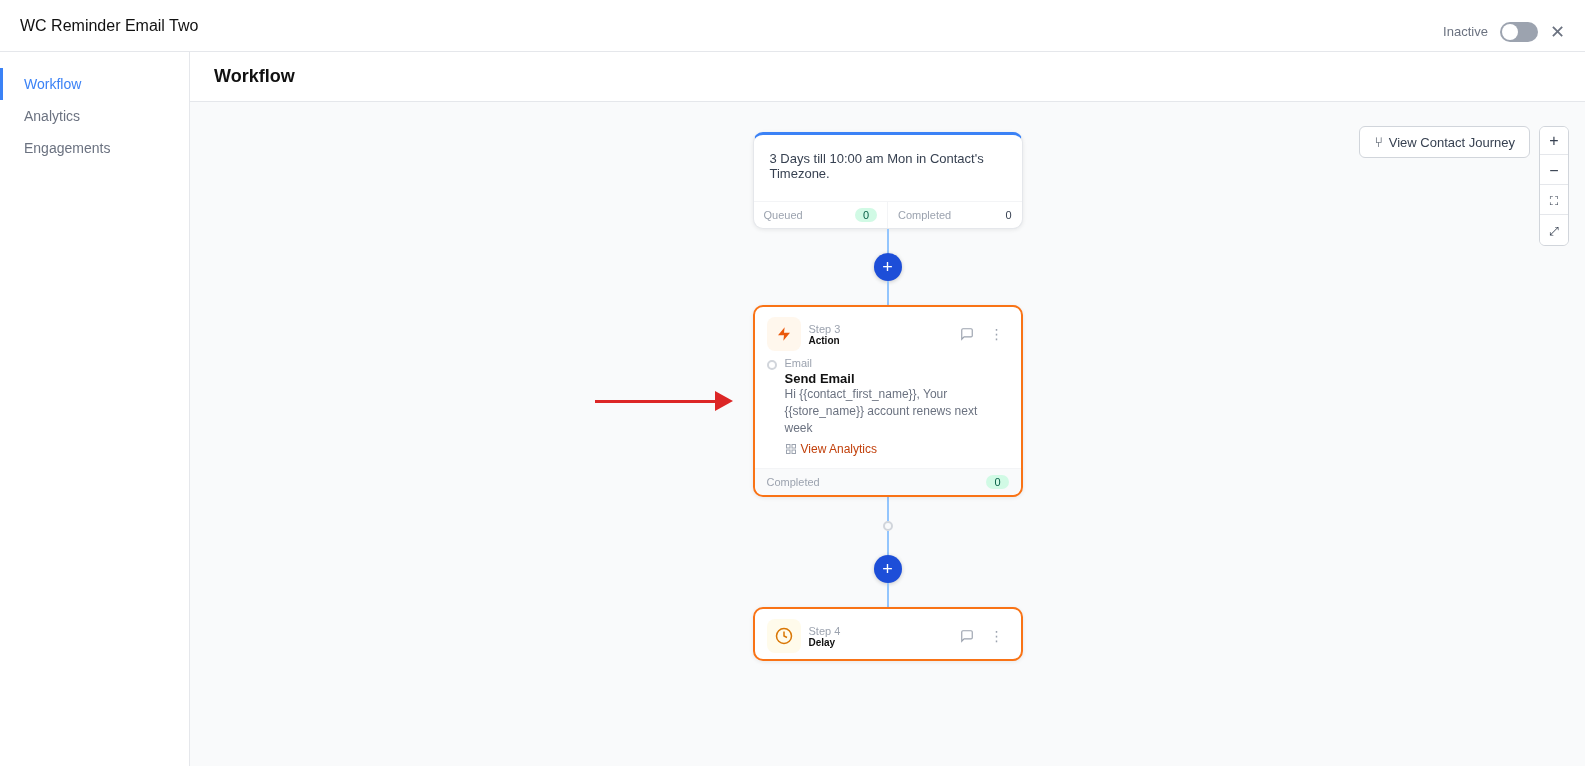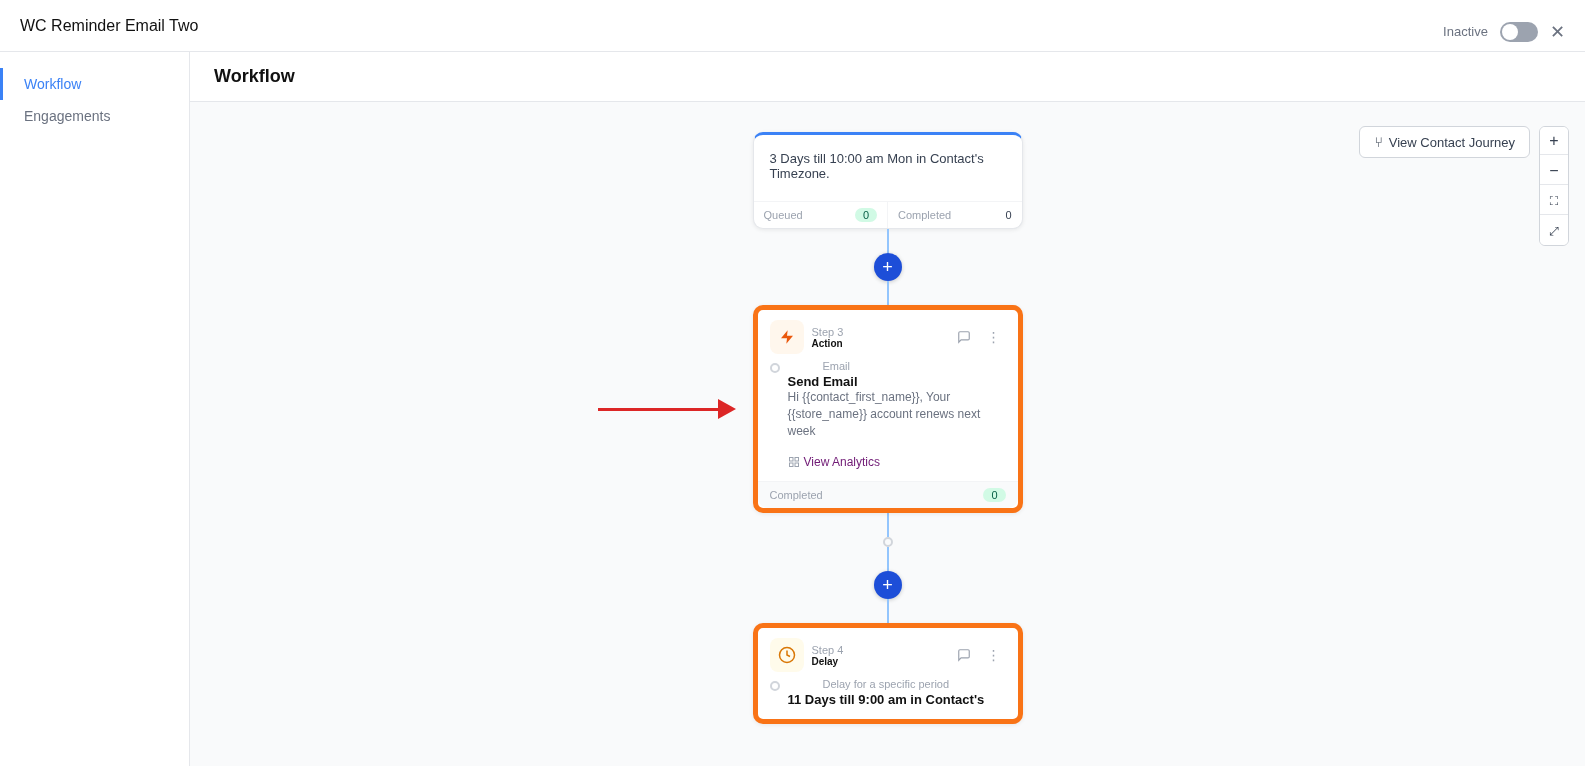--- a/index.html
+++ b/index.html
@@ -71,21 +71,21 @@
 
     
     .workflow-area {
       position: absolute; top: 0; left: 0; right: 0; bottom: 0;
       display: flex; flex-direction: column; align-items: center;
       padding-top: 20px;
     }
 
     
     .node-card {
-      width: 270px; background: #fff; border: 5px solid #f97316; border-radius: 10px;
+      width: 270px; background: #fff; border: 2px solid #f97316; border-radius: 10px;
       box-shadow: 0 1px 4px rgba(0,0,0,0.08); position: relative;
     }
     .node-card-header {
       display: flex; align-items: center; justify-content: space-between;
       padding: 10px 12px 6px 12px;
     }
     .node-card-title-group { display: flex; align-items: center; gap: 8px; }
     .node-icon {
       width: 34px; height: 34px; border-radius: 8px;
       display: flex; align-items: center; justify-content: center; font-size: 16px; flex-shrink: 0;
@@ -98,26 +98,26 @@
     .node-action-btn {
       background: none; border: none; cursor: pointer; color: #9ca3af; font-size: 14px;
       width: 24px; height: 24px; display: flex; align-items: center; justify-content: center;
     }
     .node-body { padding: 0 12px 8px 12px; }
     .node-row { display: flex; align-items: flex-start; gap: 8px; margin-bottom: 4px; }
     .node-dot {
       width: 10px; height: 10px; border-radius: 50%; border: 2px solid #d1d5db;
       flex-shrink: 0; margin-top: 3px;
     }
-    .node-type { font-size: 11px; color: #9ca3af; margin-bottom: 2px; margin-left: 35px; }
+    .node-type { font-size: 11px; color: #9ca3af; margin-bottom: 2px; }
     .node-action-title { font-size: 13px; font-weight: 600; color: #111; }
     .node-action-text { font-size: 12px; color: #6b7280; line-height: 1.4; }
     .node-analytics-link {
-      display: flex; align-items: center; gap: 4px; font-size: 12px; color: #701a75;
-      margin-top: 16px; cursor: pointer;
+      display: flex; align-items: center; gap: 4px; font-size: 12px; color: #c2410c;
+      margin-top: 6px; cursor: pointer;
     }
     .node-footer {
       display: flex; align-items: center; justify-content: space-between;
       padding: 6px 12px; border-top: 1px solid #f3f4f6;
       background: #f9fafb; border-radius: 0 0 10px 10px;
     }
     .node-status-label { font-size: 11px; color: #9ca3af; }
     .node-count-badge {
       background: #d1fae5; color: #065f46; border-radius: 10px;
       padding: 1px 8px; font-size: 11px; font-weight: 500;
@@ -185,20 +185,23 @@
     <div class="toggle-switch"></div>
     <button class="close-btn">✕</button>
   </div>
 </div>
 
 <div class="layout">
 
   <div class="sidebar">
     <div class="sidebar-item active">
       <span>Workflow</span>
+    </div>
+    <div class="sidebar-item">
+      <span>Analytics</span>
     </div>
     <div class="sidebar-item">
       <span>Engagements</span>
     </div>
   </div>
 
   <div class="main">
 
     <div class="page-header">
       <span>Workflow</span>
@@ -321,27 +324,18 @@
             <div class="node-card-actions">
               <button class="node-action-btn">
                 <svg width="14" height="14" viewBox="0 0 24 24" fill="none" stroke="#9ca3af" stroke-width="2">
                     <path d="M21 15a2 2 0 0 1-2 2H7l-4 4V5a2 2 0 0 1 2-2h14a2 2 0 0 1 2 2z"></path>
                   </svg>
               </button>
               <button class="node-action-btn">⋮</button>
             </div>
           </div>
 
-          <div class="node-body">
-            <div class="node-row">
-              <div class="node-dot"></div>
-              <div>
-                <div class="node-type">Delay for a specific period</div>
-                <div class="node-action-title">11 Days till 9:00 am in Contact's</div>
-              </div>
-            </div>
-          </div>
         </div>
 
       </div>
     </div>
   </div>
 </div>
 
 </body></html>

